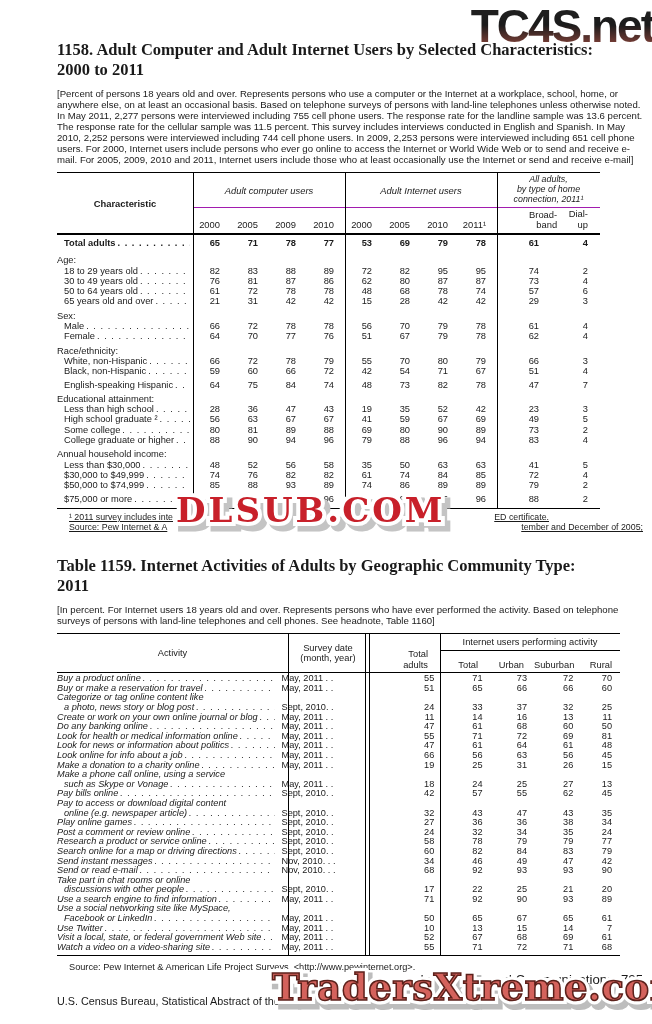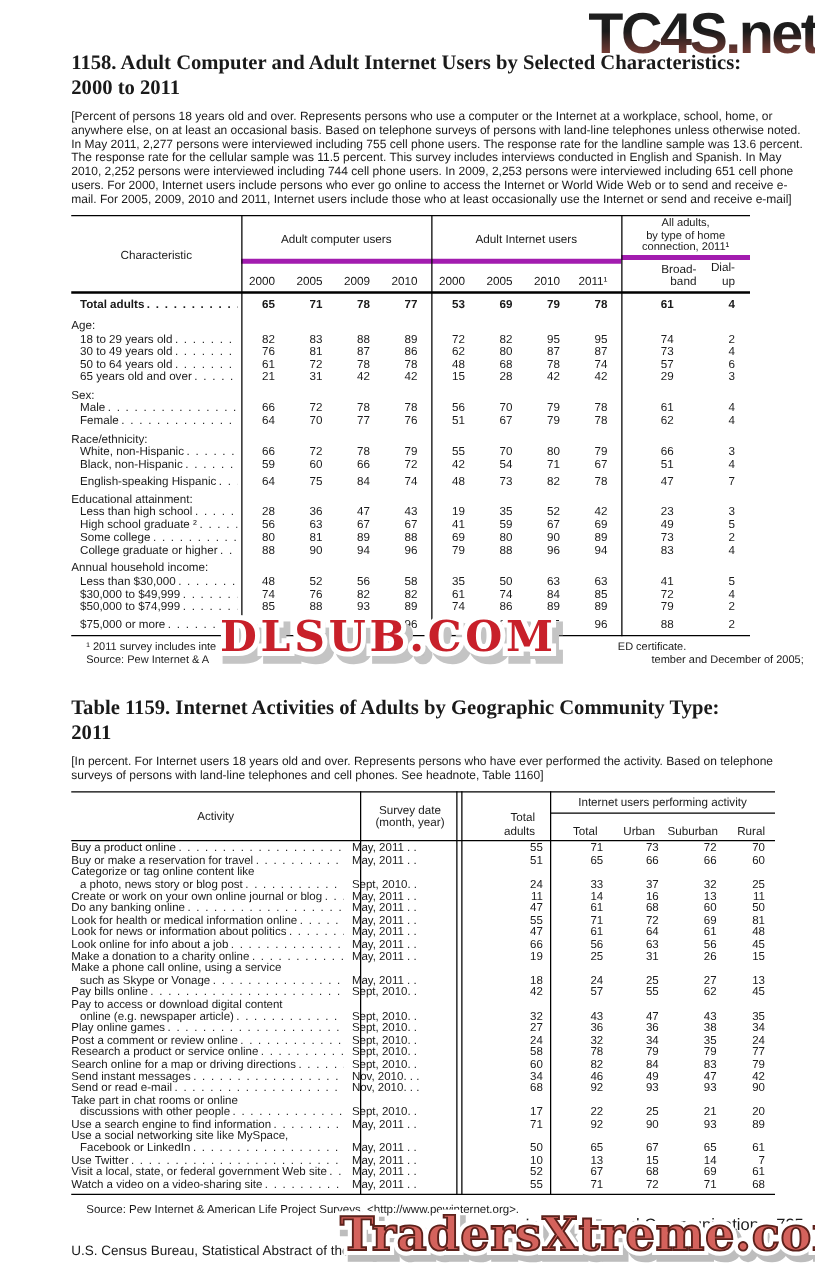--- a/index.html
+++ b/index.html
@@ -13,65 +13,65 @@
   .headnote{font-size:9.6px;line-height:11px;margin:0 0 7px 0;}
 
   
   .tblwrap{position:relative;}
   .vline{position:absolute;top:0;bottom:0;width:1px;background:#000;z-index:1;}
   .vline-double{position:absolute;top:0;bottom:0;width:3px;border-left:1px solid #000;border-right:1px solid #000;z-index:1;}
 
   
   .t1158{width:543px;}
   .t1158 .thead{display:flex;border-top:1px solid #000;border-bottom:2px solid #000;height:60px;font-size:9.4px;}
-  .t1158 .h-char{width:136px;display:flex;align-items:center;justify-content:center;}
+  .t1158 .h-char{width:136px;display:flex;align-items:center;justify-content:center;font-weight:bold;}
   .t1158 .h-group{width:152px;display:flex;flex-direction:column;}
   .t1158 .h-conn{width:103px;display:flex;flex-direction:column;}
-  .t1158 .g-label{height:34px;display:flex;align-items:center;justify-content:center;border-bottom:4px solid #a21caf;text-align:center;}
+  .t1158 .g-label{height:34px;display:flex;align-items:center;justify-content:center;border-bottom:1px solid #a21caf;text-align:center;font-style:italic;}
   .t1158 .g-label.small{font-size:8.9px;line-height:9.8px;}
   .t1158 .g-years{flex:1;display:flex;align-items:flex-end;padding-bottom:3px;}
   .t1158 .y{width:38px;text-align:right;padding-right:11px;box-sizing:border-box;}
   .t1158 .y-bb{width:52px;text-align:right;padding-right:10px;box-sizing:border-box;line-height:10px;margin-left:32px;}
   .t1158 .y-du{width:51px;text-align:right;padding-right:12px;box-sizing:border-box;}
   .pre{white-space:pre-line;}
   #t1158-body{border-bottom:1.5px solid #000;padding-bottom:4px;}
   .t1158-row{display:flex;font-size:9.3px;line-height:10.3px;}
   .t1158-row.sec{margin-top:4px;}
   .t1158-row.gap{margin-top:3px;}
   .t1158-row.bold{font-weight:bold;padding:3px 0 3px 0;}
   .c-label{width:136px;display:flex;overflow:hidden;box-sizing:border-box;}
   .c-label.ind{padding-left:7px;}
   .leader{flex:1;overflow:hidden;white-space:nowrap;letter-spacing:1px;margin:0 3px 0 2px;}
   .c-num{text-align:right;box-sizing:border-box;}
   .c-num.yr{width:38px;padding-right:11px;}
   .c-num.bb{width:52px;padding-right:10px;}
   .c-num.du{width:51px;padding-right:12px;}
 
   
-  .fn{margin-top:3px;font-size:8.8px;line-height:10.2px;}
+  .fn{margin-top:3px;font-size:8.8px;line-height:10.2px;text-decoration:underline;}
   .fn-line{display:flex;padding-left:12px;box-sizing:border-box;}
   .fn-line.w1{width:492px;}
   .fn-line.w2{width:586px;}
   .fn-gap{flex:1;}
   .fn-l3{padding-left:0;}
 
   
   .title2{margin-top:24px;}
   .t1159{width:563px;}
   .t1159 .thead{display:flex;border-top:1px solid #000;border-bottom:1.5px solid #000;height:38px;font-size:9.3px;}
   .t1159 .h-act{width:231px;display:flex;align-items:center;justify-content:center;}
   .t1159 .h-date{width:80px;display:flex;align-items:center;justify-content:center;text-align:center;line-height:10.5px;}
   .t1159 .h-adults{width:72px;display:flex;align-items:flex-end;justify-content:flex-end;text-align:right;padding:0 12px 2px 0;box-sizing:border-box;line-height:10.5px;}
   .t1159 .h-users{width:180px;display:flex;flex-direction:column;}
   .t1159 .u-label{height:16px;display:flex;align-items:center;justify-content:center;border-bottom:1px solid #000;}
   .t1159 .u-cols{flex:1;display:flex;align-items:flex-end;padding-bottom:2px;}
   .t1159 .u-c{text-align:right;box-sizing:border-box;}
   #t1159-body{border-bottom:1.5px solid #000;padding:1px 0 3px 0;}
   .t1159-row{display:flex;align-items:flex-end;font-size:9.2px;line-height:9.6px;}
-  .c-act{width:231px;box-sizing:border-box;overflow:hidden;}
+  .c-act{width:231px;box-sizing:border-box;overflow:hidden;font-style:italic;}
   .c-act .l1{display:block;}
   .c-act .lfl{display:flex;overflow:hidden;}
   .c-act .ind2{padding-left:7px;}
   .c-date{width:104px;padding-left:4px;box-sizing:border-box;white-space:pre;}
   .c-adults{width:72px;text-align:right;padding-right:12px;box-sizing:border-box;}
   .u-tot{width:50px;padding-right:12px;}
   .u-urb{width:44px;padding-right:10px;}
   .u-sub{width:50px;padding-right:12px;}
   .u-rur{width:36px;padding-right:8px;}
   .c-u{text-align:right;box-sizing:border-box;}

